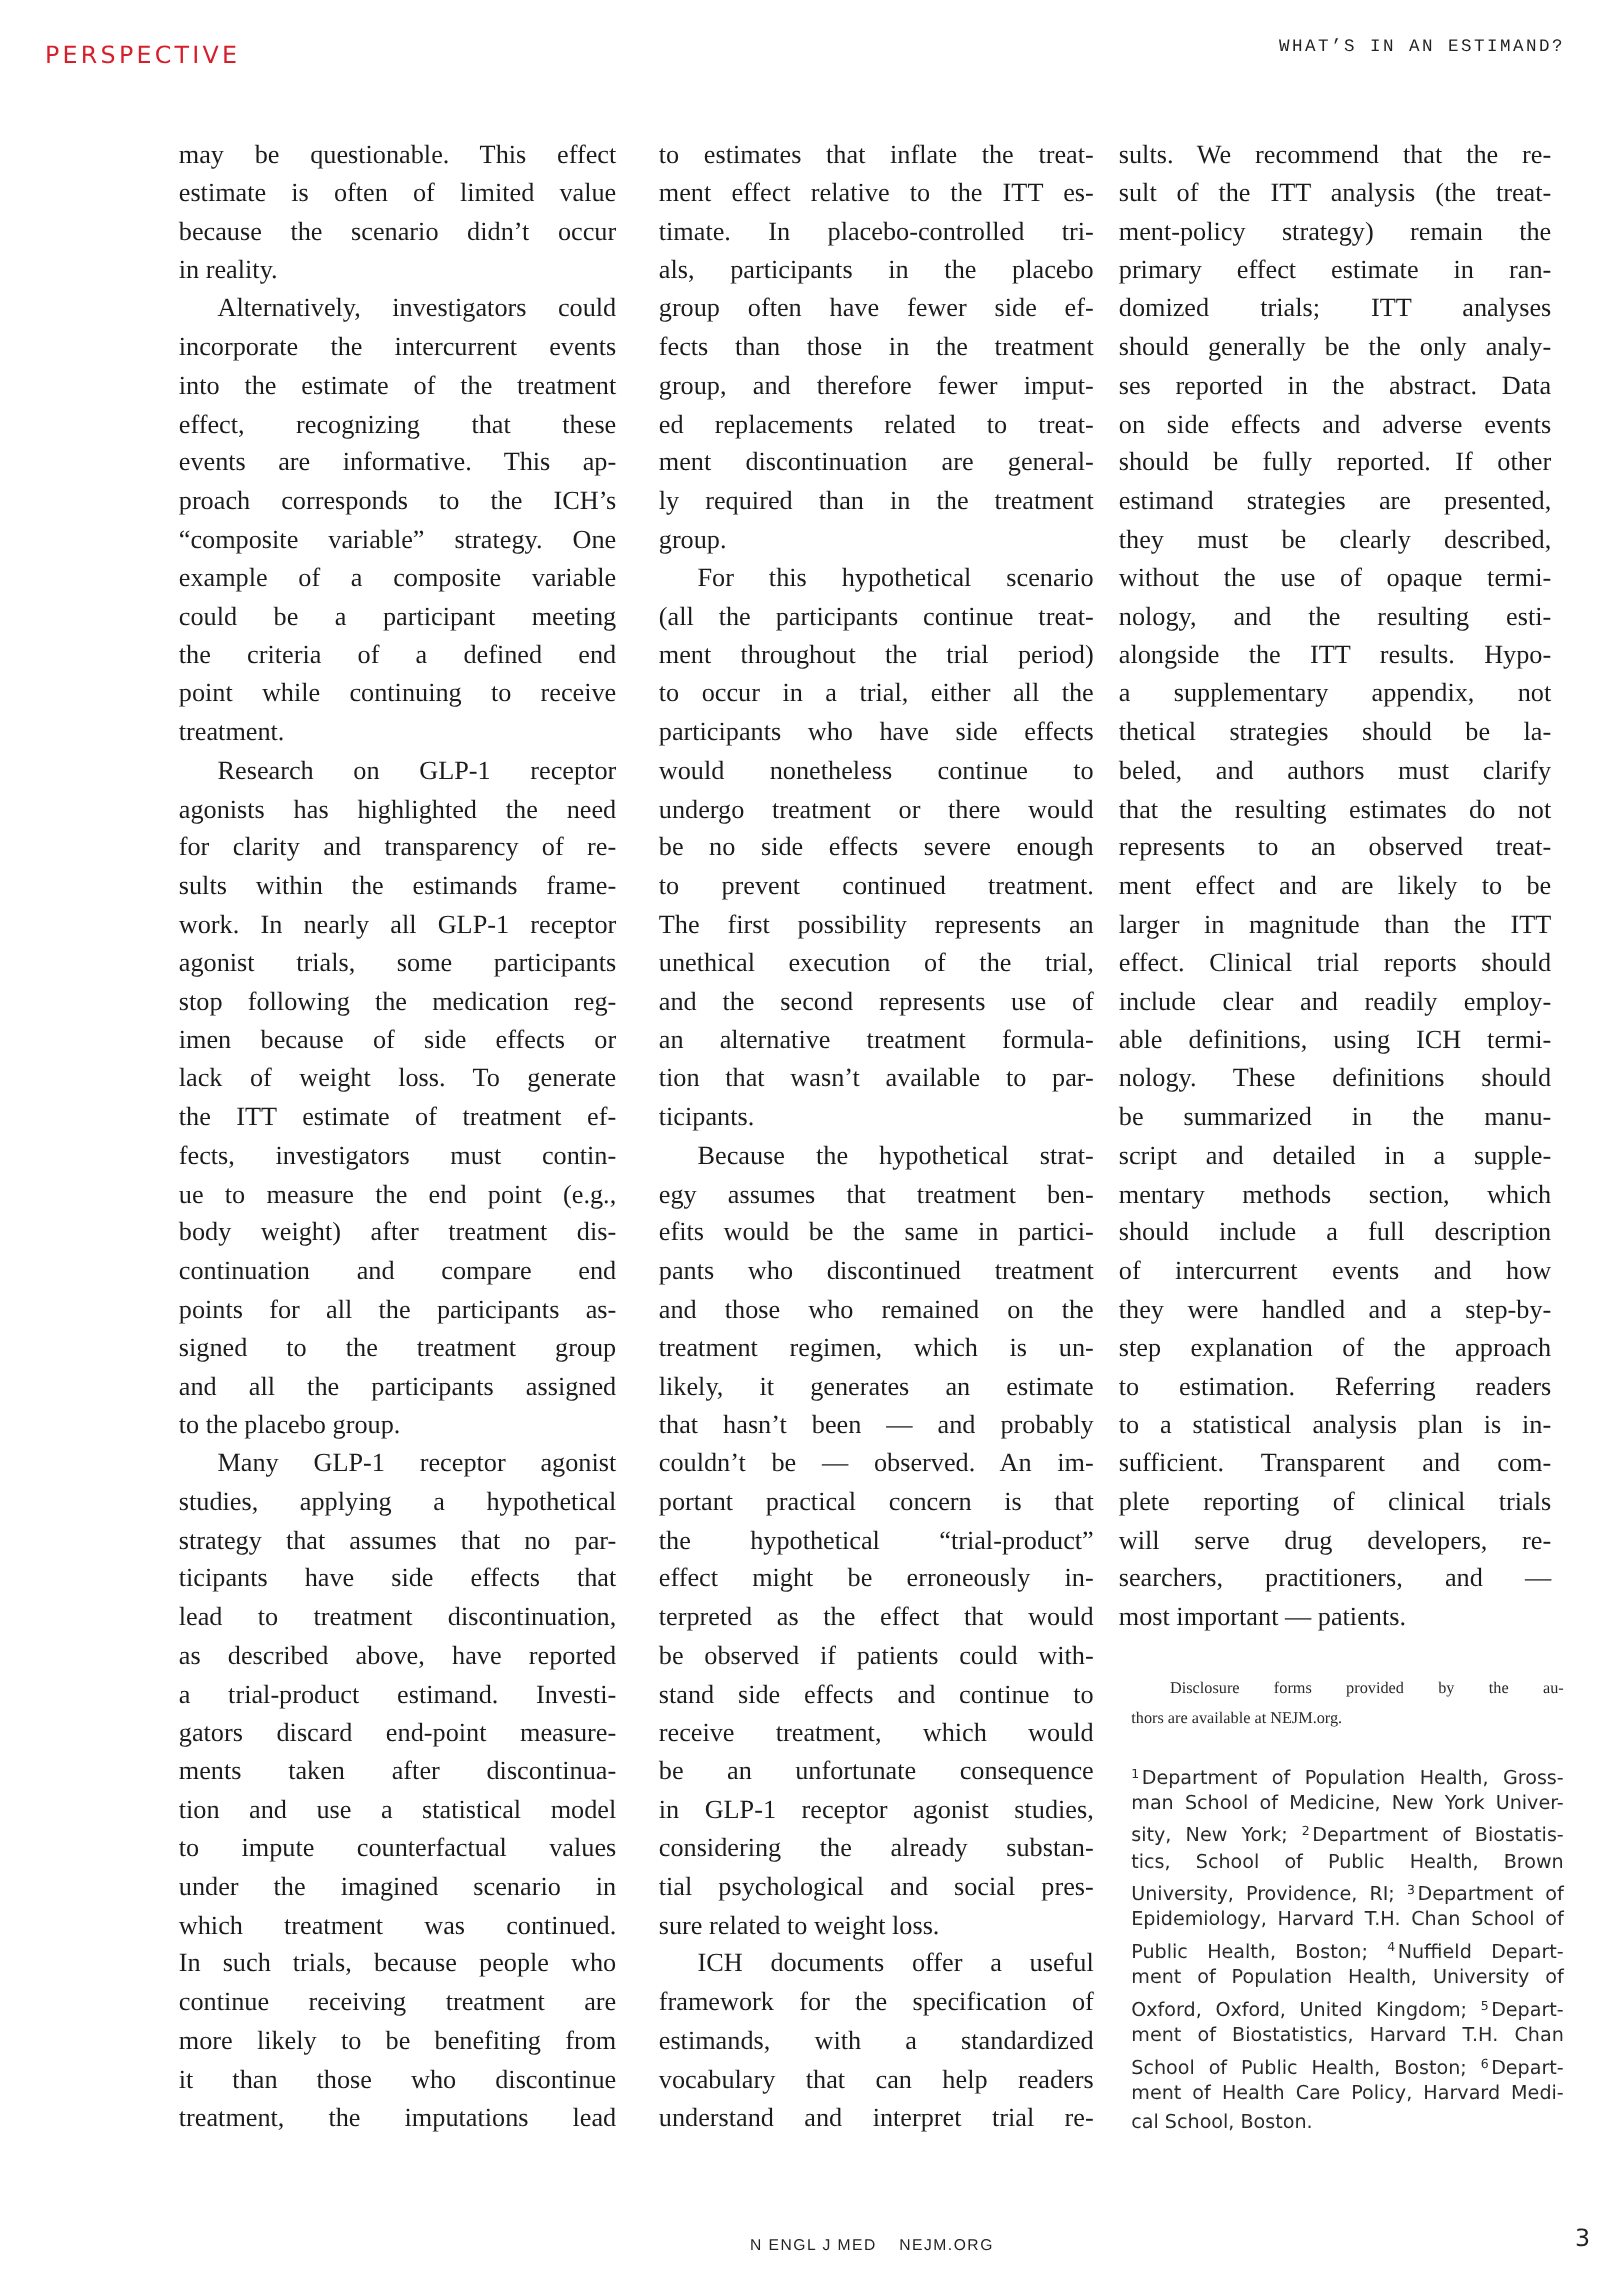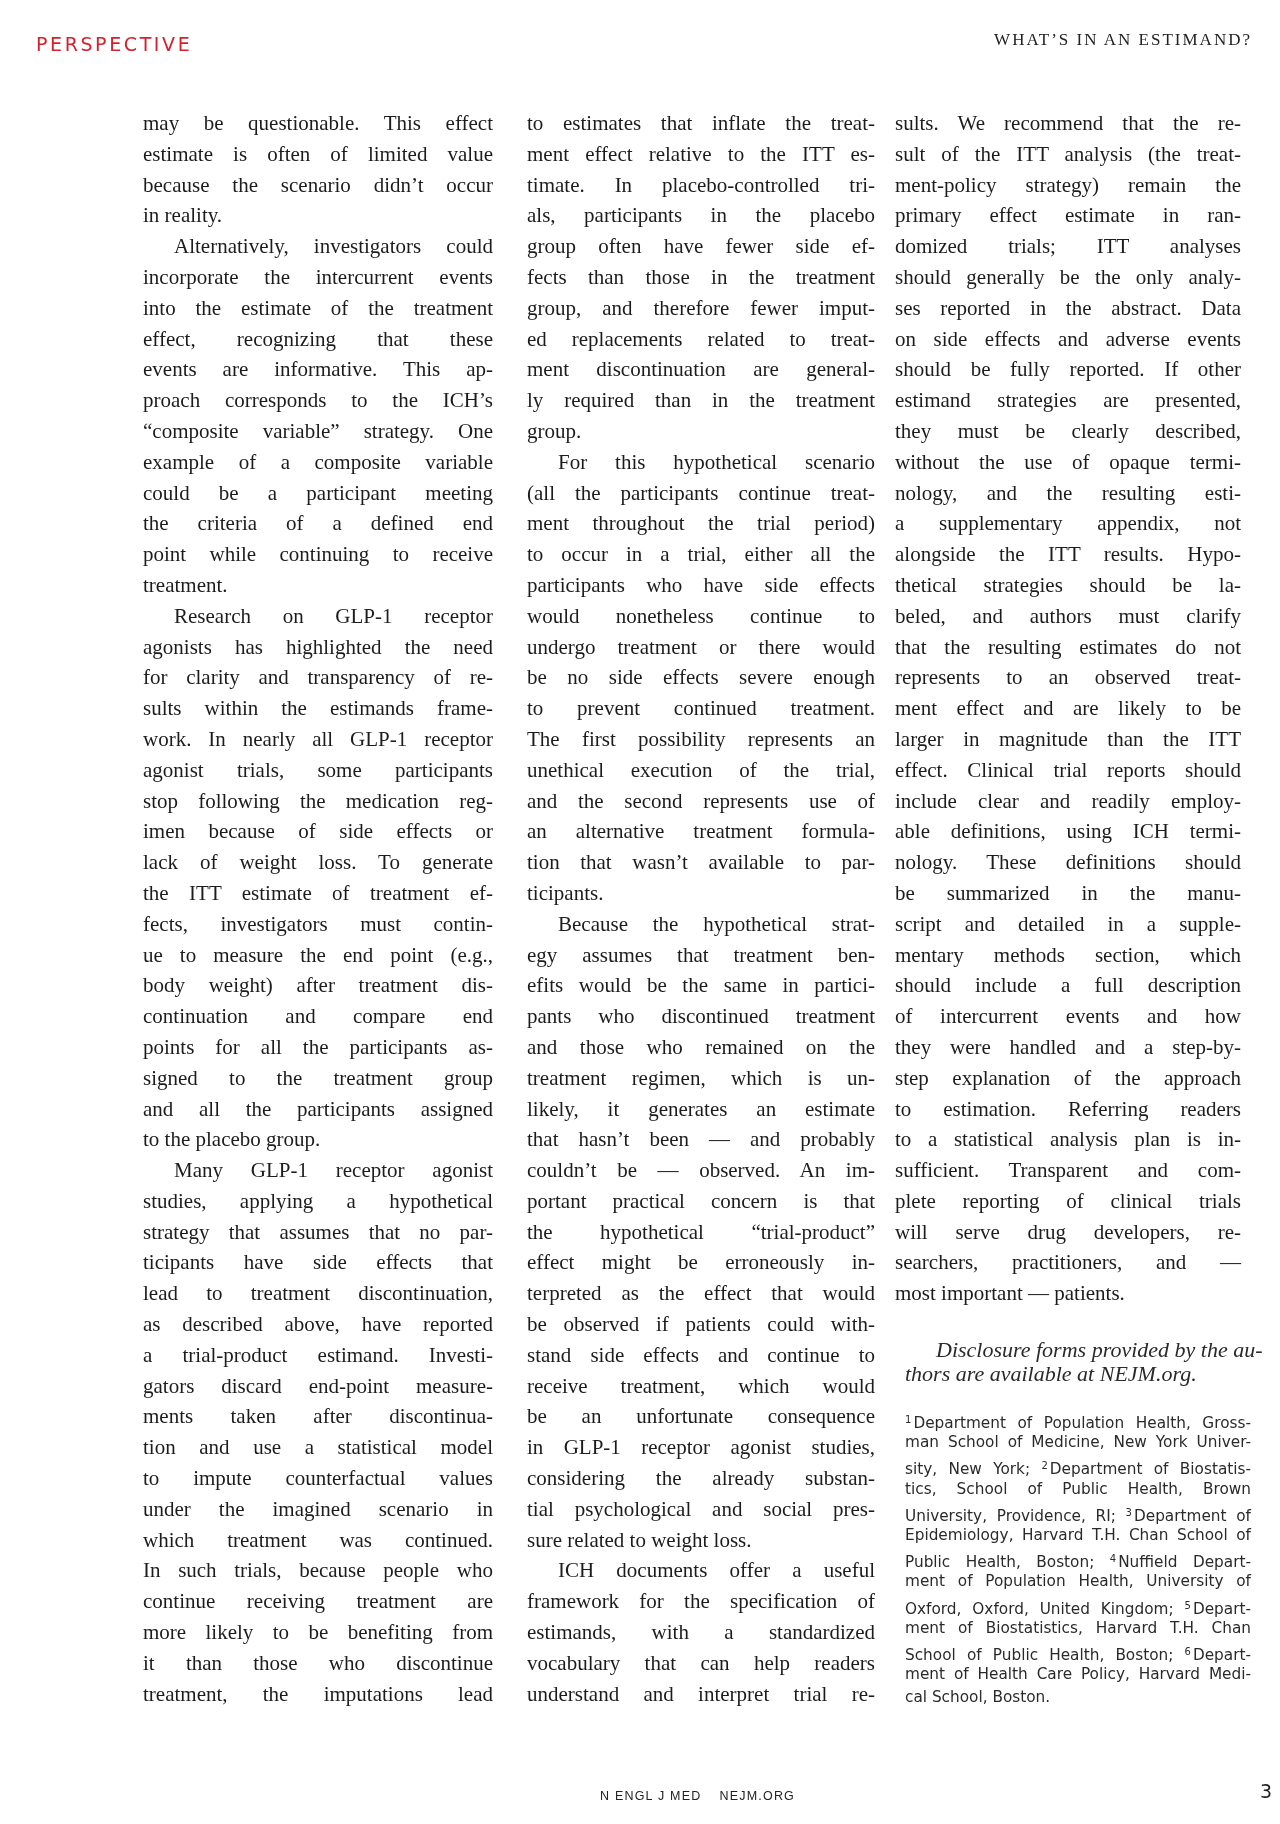--- a/index.html
+++ b/index.html
@@ -4,41 +4,41 @@
 <style>
   html, body { margin: 0; padding: 0; background: #ffffff; }
   body { width: 1280px; height: 1824px; position: relative; overflow: hidden; }
   .header-left {
     position: absolute; left: 36px; top: 33px;
     font-family: "DejaVu Sans", sans-serif; font-size: 19px; letter-spacing: 2.6px;
     color: #d71f2c; font-weight: normal;
   }
   .header-right {
     position: absolute; right: 28px; top: 30px;
-    font-family: Liberation Serif, serif; font-size: 17px; letter-spacing: 2px;
+    font-family: Liberation Mono, monospace; font-size: 14px; letter-spacing: 2px;
     color: #222; text-transform: uppercase;
   }
   .col {
     position: absolute; top: 108px;
     font-family: "Liberation Serif", serif; font-size: 21px; color: #1c1c1c;
   }
   .col-left { left: 143px; width: 350px; }
   .col-mid { left: 527px; width: 348px; }
   .col-right { left: 895px; width: 346px; }
   .line {
     display: block; height: 30.8px; line-height: 30.8px; white-space: nowrap;
     text-align: justify; text-align-last: justify; overflow: visible;
   }
   .line.last { text-align-last: left; }
   .line.indent { padding-left: 31px; }
   .notes {
     position: absolute; left: 905px; width: 346px;
     font-family: "Liberation Serif", serif; color: #2a2a2a;
   }
-  .disclosure { top: 1338px; font-size: 22px; font-style: italic; }
+  .disclosure { top: 1338px; font-size: 13px; }
   .disclosure .line { height: 23.5px; line-height: 23.5px; }
   .affil {
     top: 1408px; font-family: "DejaVu Sans", sans-serif; font-size: 15.3px; color: #2a2a2a;
   }
   .affil .line { height: 23.2px; line-height: 23.2px; }
   sup.fn { font-size: 10px; vertical-align: 5px; margin-right: 2px; }
   .footer-journal {
     position: absolute; left: 600px; top: 1789px;
     font-family: Liberation Sans, sans-serif; font-size: 12.5px; letter-spacing: 1.2px; color: #222;
   }
@@ -169,22 +169,22 @@
     <span class="line">primary effect estimate in ran-</span>
     <span class="line">domized trials; ITT analyses</span>
     <span class="line">should generally be the only analy-</span>
     <span class="line">ses reported in the abstract. Data</span>
     <span class="line">on side effects and adverse events</span>
     <span class="line">should be fully reported. If other</span>
     <span class="line">estimand strategies are presented,</span>
     <span class="line">they must be clearly described,</span>
     <span class="line">without the use of opaque termi-</span>
     <span class="line">nology, and the resulting esti-</span>
+    <span class="line">alongside the ITT results. Hypo-</span>
     <span class="line">a supplementary appendix, not</span>
-    <span class="line">alongside the ITT results. Hypo-</span>
     <span class="line">thetical strategies should be la-</span>
     <span class="line">beled, and authors must clarify</span>
     <span class="line">that the resulting estimates do not</span>
     <span class="line">represents to an observed treat-</span>
     <span class="line">ment effect and are likely to be</span>
     <span class="line">larger in magnitude than the ITT</span>
     <span class="line">effect. Clinical trial reports should</span>
     <span class="line">include clear and readily employ-</span>
     <span class="line">able definitions, using ICH termi-</span>
     <span class="line">nology. These definitions should</span>

